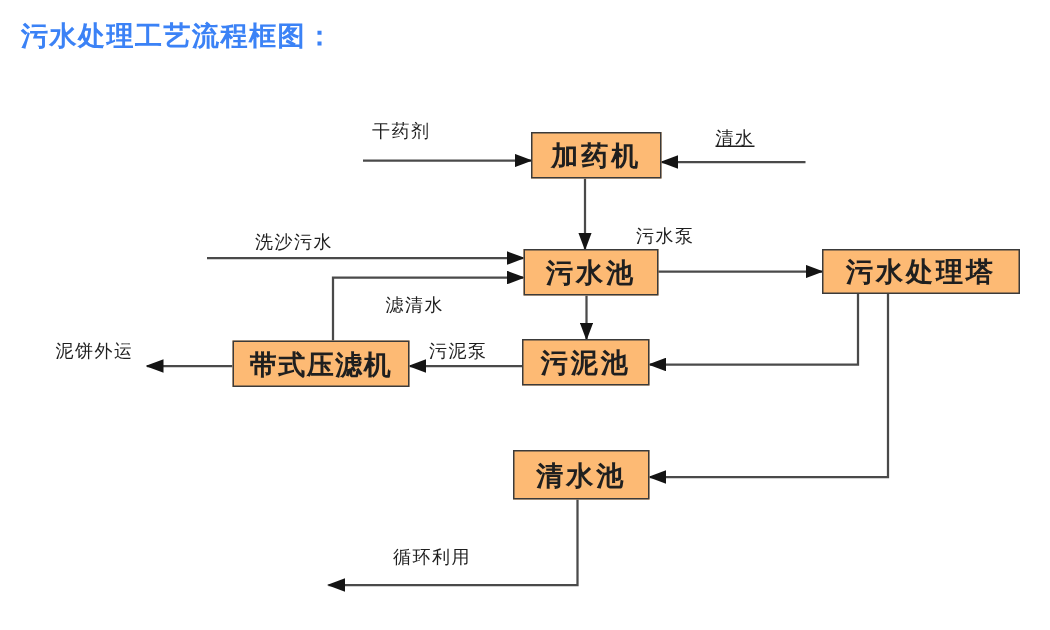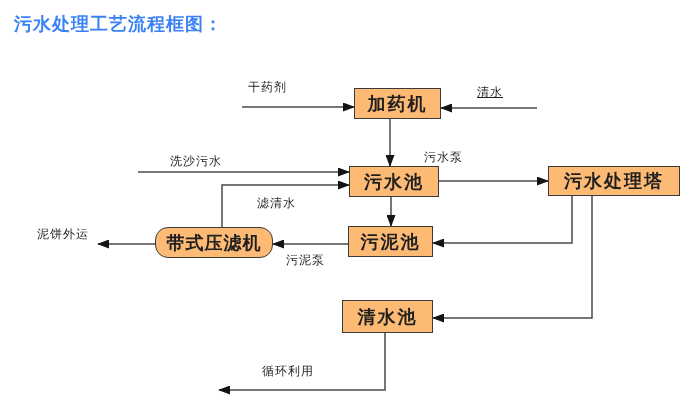--- a/index.html
+++ b/index.html
@@ -52,31 +52,31 @@
     font-size: 12px;
     white-space: nowrap;
     letter-spacing: 1px;
     background: transparent;
     z-index: 3;
   }
   
   .n-dosing  { left: 354px; top: 88px;  width: 87px;  height: 31px; }
   .n-sewage  { left: 349px; top: 166px; width: 90px;  height: 31px; }
   .n-tower   { left: 548px; top: 166px; width: 132px; height: 30px; }
-  .n-belt    { left: 155px; top: 227px; width: 118px; height: 31px; letter-spacing: 1px; border-radius: 13px; }
+  .n-belt    { left: 155px; top: 227px; width: 118px; height: 31px; letter-spacing: 1px; }
   .n-sludge  { left: 348px; top: 226px; width: 85px;  height: 31px; }
   .n-clean   { left: 342px; top: 300px; width: 91px;  height: 33px; }
   
   .l-dry     { left: 248px; top: 79px; }
   .l-cw      { left: 477px; top: 84px; text-decoration: underline; }
   .l-sand    { left: 170px; top: 153px; }
   .l-filt    { left: 257px; top: 195px; }
   .l-spump   { left: 424px; top: 149px; }
   .l-bottom  { left: 468px; top: 220px; }
-  .l-slpump  { left: 286px; top: 226px; margin-top: 26px; }
+  .l-slpump  { left: 286px; top: 226px; }
   .l-mud     { left: 13px;  top: 226px; margin-left: 24px; }
   .l-recycle { left: 262px; top: 363px; }
 </style>
 </head>
 <body>
 
 <div class="canvas">
 
   <div class="title">污水处理工艺流程框图：</div>
 

